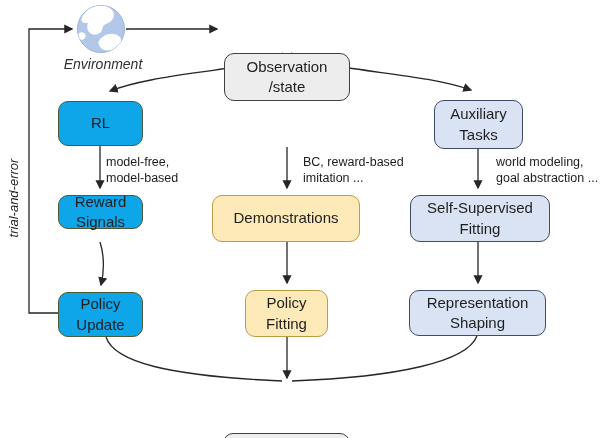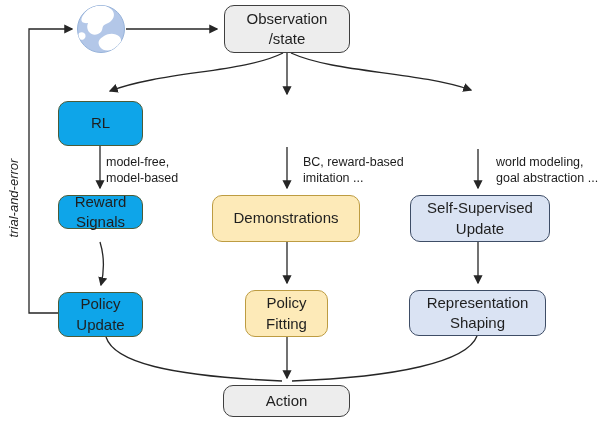--- a/index.html
+++ b/index.html
@@ -8,21 +8,21 @@
     font-family:"Liberation Sans",sans-serif;color:#1c1c1c;
   }
   #canvas{position:absolute;inset:0;width:612px;height:438px;}
   svg.layer{position:absolute;left:0;top:0;width:612px;height:438px;}
   .node{
     position:absolute;display:flex;align-items:center;justify-content:center;
     text-align:center;border-radius:10px;border:1.6px solid #4d4d4d;
     font-size:15px;line-height:1.35;white-space:pre-line;z-index:2;
     box-sizing:border-box;color:#1f1f1f;
   }
-  .gray  {background:#ededed;border-color:#3f3f3f;}
+  .gray  {background:#ededed;border-color:#3f3f3f;margin-top:48px;}
   .green {background:#0ea5e9;border-color:#4b5b38;}
   .yellow{background:#fdeab8;border-color:#bd9c42;}
   .blue  {background:#dae3f3;border-color:#3e4d66;}
   .annot{
     position:absolute;font-size:12.5px;line-height:1.28;
     white-space:pre-line;z-index:2;color:#1c1c1c;
   }
   .env-label{
     position:absolute;left:56px;top:56px;width:94px;text-align:center;
     font-style:italic;font-size:14px;color:#303030;z-index:2;
@@ -73,33 +73,36 @@
         <path d="M84 14 C90 5 104 3 111 9 C117 14 113 22 106 24 C100 26 105 31 98 34 C91 37 85 30 88 23 C80 24 80 19 84 14 Z"></path>
         <path d="M104 36 C112 31 123 35 121 43 C117 51 104 53 100 47 C97 42 99 39 104 36 Z"></path>
         <path d="M79 33 C83 31 87 34 85 38 C82 42 76 39 79 33 Z"></path>
       </g>
     </g>
   </svg>
 
   <div class="node gray" style="left:224px;top:5px;width:126px;height:48px">Observation
 /state</div>
   <div class="node green" style="left:58px;top:101px;width:85px;height:45px">RL</div>
+  <div class="node blue" style="left:434px;top:100px;width:89px;height:49px">Auxiliary
+Tasks</div>
   <div class="node green" style="left:58px;top:195px;width:85px;height:34px">Reward
 Signals</div>
   <div class="node yellow" style="left:212px;top:195px;width:148px;height:47px">Demonstrations</div>
   <div class="node blue" style="left:410px;top:195px;width:140px;height:47px">Self-Supervised
-Update</div>
+Fitting</div>
   <div class="node green" style="left:58px;top:292px;width:85px;height:45px">Policy
 Update</div>
   <div class="node yellow" style="left:245px;top:290px;width:83px;height:47px">Policy
 Fitting</div>
   <div class="node blue" style="left:409px;top:290px;width:137px;height:46px">Representation
 Shaping</div>
   <div class="node gray" style="left:223px;top:385px;width:127px;height:32px">Action</div>
 
+  <div class="env-label">Environment</div>
   <div class="loop-label">trial-and-error</div>
   <div class="annot" style="left:106px;top:154px">model-free,
 model-based</div>
   <div class="annot" style="left:303px;top:154px">BC, reward-based
 imitation ...</div>
   <div class="annot" style="left:496px;top:154px">world modeling,
 goal abstraction ...</div>
 
 </div>
 

